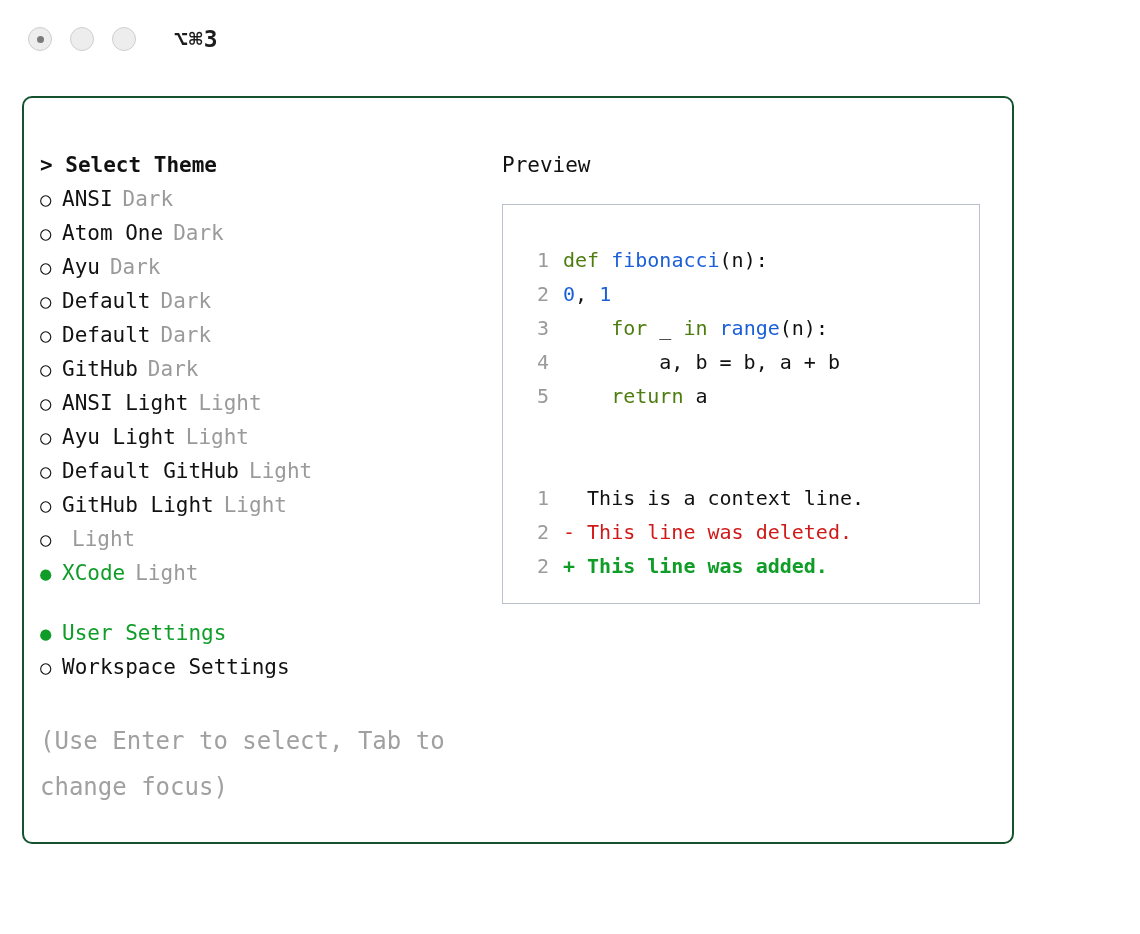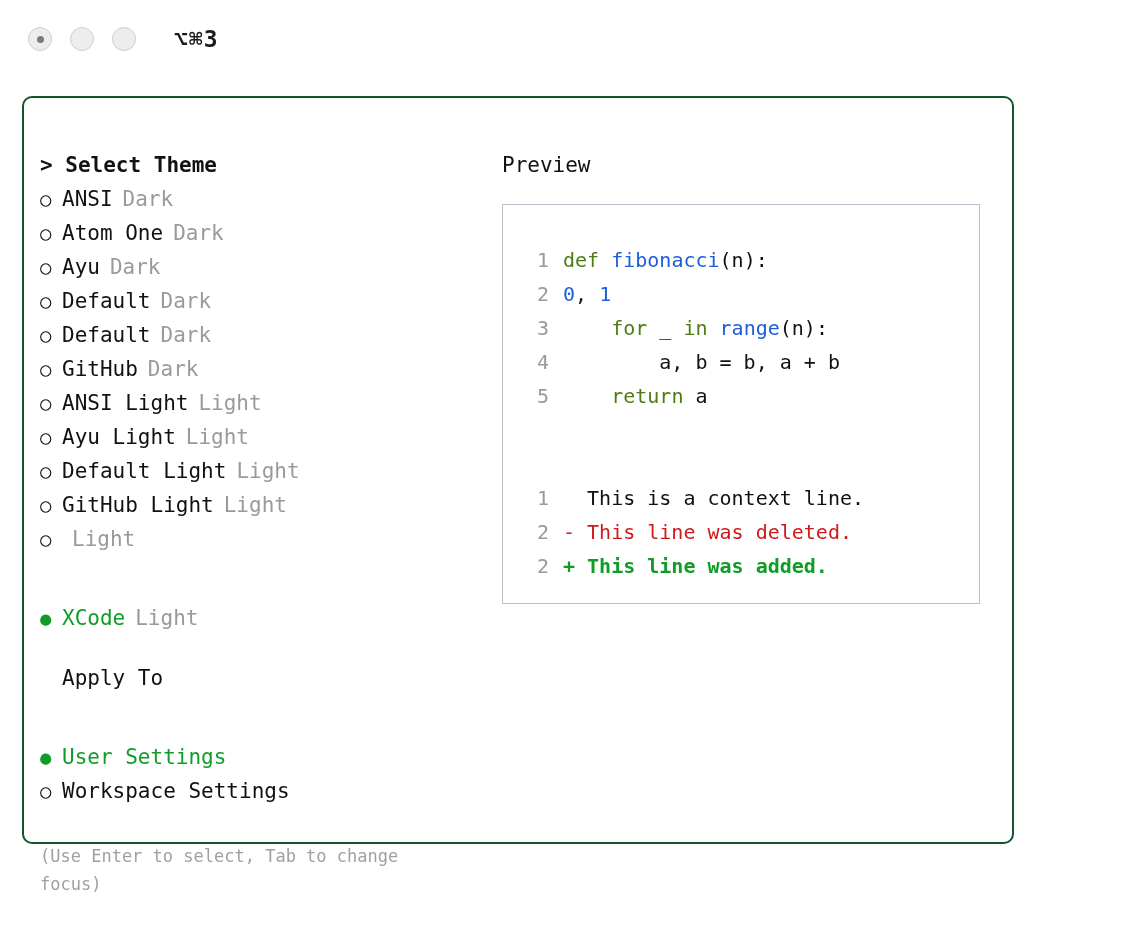--- a/index.html
+++ b/index.html
@@ -107,32 +107,31 @@
     font-size: 19px;
   }
   .bullet.sel {
     color: #0f9d28;
   }
   .opt-label {
     color: #111111;
   }
   .opt-label.sel {
     color: #0f9d28;
-    margin-top: 45px;
   }
   .opt-tag {
     color: #9a9a9a;
     margin-left: 10px;
   }
   .gap-sm { height: 26px; }
   .gap-md { height: 34px; }
   .hint {
-    font-size: 17px;
+    font-size: 24px;
     color: #a0a0a0;
-    line-height: 28px;
+    line-height: 46px;
     max-width: 410px;
     white-space: pre-wrap;
   }
   .preview-title {
     font-size: 21px;
     font-weight: normal;
     color: #111111;
     line-height: 34px;
   }
   .preview-box {
@@ -187,32 +186,28 @@
         <div class="heading">&gt; Select Theme</div>
         <div id="theme-list">
             <div class="opt-row"><span class="bullet">○</span><span class="opt-label">ANSI</span><span class="opt-tag">Dark</span></div>
             <div class="opt-row"><span class="bullet">○</span><span class="opt-label">Atom One</span><span class="opt-tag">Dark</span></div>
             <div class="opt-row"><span class="bullet">○</span><span class="opt-label">Ayu</span><span class="opt-tag">Dark</span></div>
             <div class="opt-row"><span class="bullet">○</span><span class="opt-label">Default</span><span class="opt-tag">Dark</span></div>
             <div class="opt-row"><span class="bullet">○</span><span class="opt-label">Default</span><span class="opt-tag">Dark</span></div>
             <div class="opt-row"><span class="bullet">○</span><span class="opt-label">GitHub</span><span class="opt-tag">Dark</span></div>
             <div class="opt-row"><span class="bullet">○</span><span class="opt-label">ANSI Light</span><span class="opt-tag">Light</span></div>
             <div class="opt-row"><span class="bullet">○</span><span class="opt-label">Ayu Light</span><span class="opt-tag">Light</span></div>
-            <div class="opt-row"><span class="bullet">○</span><span class="opt-label">Default Light</span><span class="opt-tag">Light</span></div>
+            <div class="opt-row"><span class="bullet">○</span><span class="opt-label">Default GitHub</span><span class="opt-tag">Light</span></div>
             <div class="opt-row"><span class="bullet">○</span><span class="opt-label">GitHub Light</span><span class="opt-tag">Light</span></div>
             <div class="opt-row"><span class="bullet">○</span><span class="opt-tag">Light</span></div>
             <div class="opt-row"><span class="bullet sel">●</span><span class="opt-label sel">XCode</span><span class="opt-tag">Light</span></div>
           </div>
 
         <div class="gap-sm"></div>
 
-        <div class="opt-row">
-          <span class="bullet"> </span>
-          <span class="opt-label">Apply To</span>
-        </div>
         <div id="apply-list">
             <div class="opt-row"><span class="bullet sel">●</span><span class="opt-label sel">User Settings</span></div>
             <div class="opt-row"><span class="bullet">○</span><span class="opt-label">Workspace Settings</span></div>
           </div>
 
         <div class="gap-md"></div>
 
         <div class="hint">(Use Enter to select, Tab to change focus)</div>
       </div>
 

